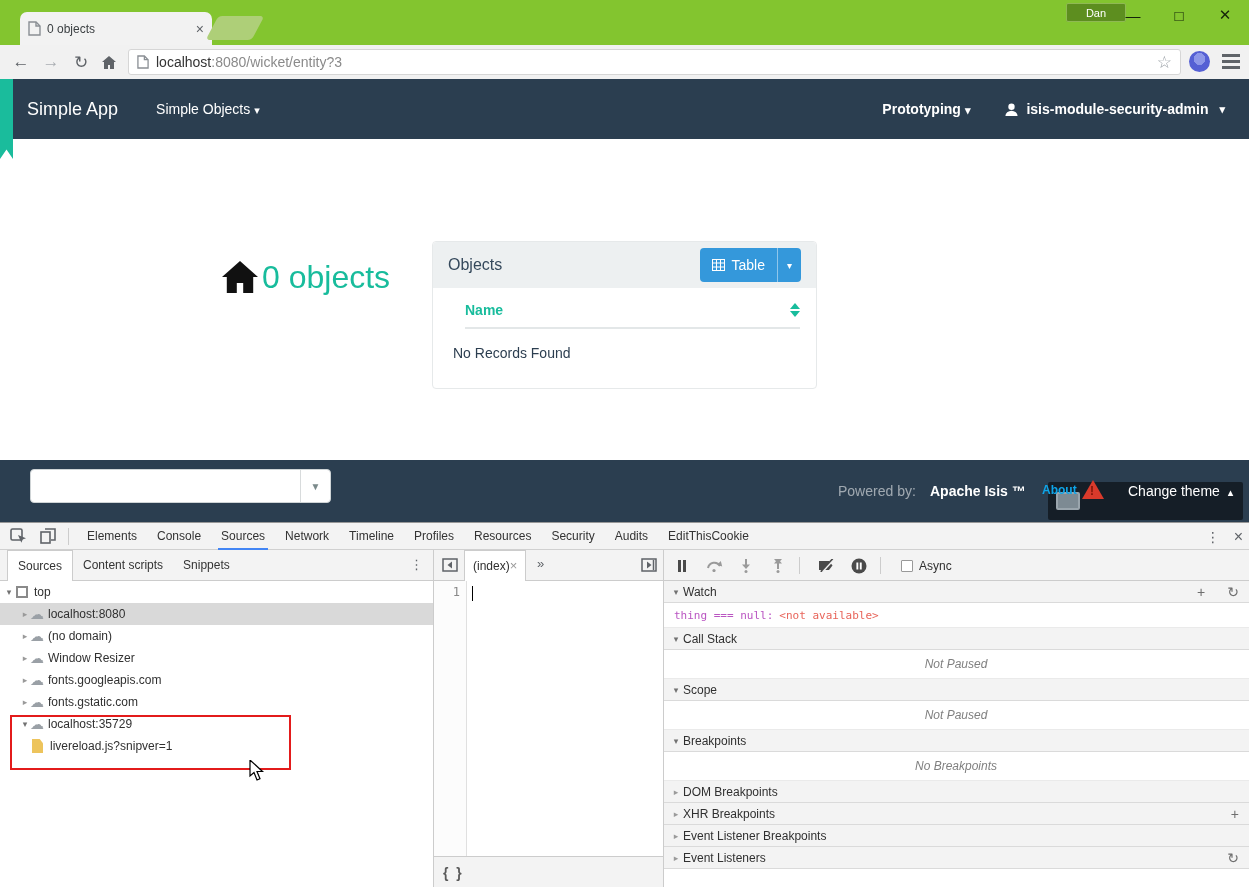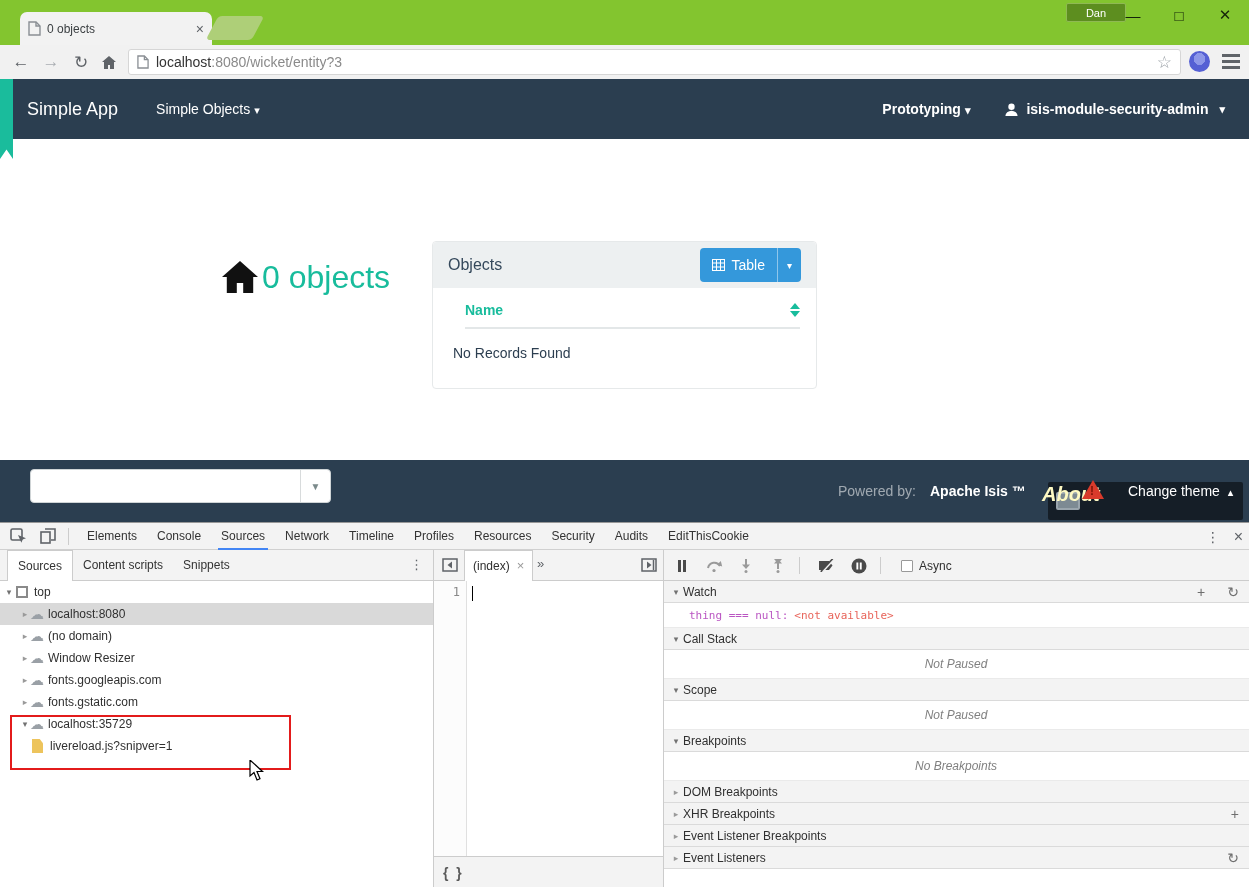--- a/index.html
+++ b/index.html
@@ -69,21 +69,21 @@
   .no-records { font-size:14px; color:#2C3E50; margin:16px 0 0 20px; }
 
   .footer { position:absolute; left:0; top:381px; width:1249px; height:62px; background:#2B3E50; }
   .combo { position:absolute; left:30px; top:9px; width:301px; height:34px; background:#fff;
            border:1px solid #cfd4d6; border-radius:4px; display:flex; }
   .combo-text { flex:1; }
   .combo-caret { width:30px; border-left:1px solid #d8dbdc; display:flex; align-items:center;
                  justify-content:center; color:#7b8a8b; font-size:10px; }
   .powered { color:rgba(255,255,255,.55); font-size:14px; position:absolute; left:838px; top:23px; }
   .apache { color:#fff; font-size:14px; font-weight:bold; position:absolute; left:930px; top:23px; }
-  .about { color:#fef9c3; font-size:20px; font-weight:bold; position:absolute; left:1042px; top:23px; z-index:4;font-style:italic; }
+  .about { color:#0ea5e9; font-size:12px; font-weight:bold; position:absolute; left:1042px; top:23px; z-index:4; }
   .changetheme { color:#fff; font-size:14px; position:absolute; left:1128px; top:23px; z-index:4; }
   .warn-tri { position:absolute; left:1082px; top:20px; width:0; height:0; z-index:5;
               border-left:11px solid transparent; border-right:11px solid transparent;
               border-bottom:19px solid #D93A2B; }
   .warn-tri:after { content:"!"; position:absolute; left:-3px; top:4px; color:#7c1408; font-size:12px; font-weight:bold; }
   .size-overlay { position:absolute; left:1048px; top:22px; width:195px; height:38px; z-index:2;
                   background:rgba(15,22,28,.78); border-radius:2px; display:flex; align-items:center; }
   .monitor-icon { width:24px; height:18px; border:2px solid #9aa5ad; border-radius:2px; margin:0 6px 0 8px; position:relative; background:#7d8a93; }
   .size-rows { flex:1; text-align:right; padding-right:7px; line-height:15px; }
   .size-label { color:#98a2ab; font-size:11px; }
@@ -105,21 +105,21 @@
 
   .dt-row2 { position:absolute; left:0; top:27px; width:1249px; height:31px; background:#F3F3F3;
              border-bottom:1px solid #CCCCCC; }
   .pane-border { position:absolute; top:27px; bottom:0; width:1px; background:#CCCCCC; z-index:6; }
   .src-tabs { position:absolute; left:0; top:0; height:31px; display:flex; align-items:flex-end; }
   .src-tab { padding:0 10px; height:31px; line-height:30px; color:#333; }
   .src-tab.active { background:#fff; border:1px solid #ccc; border-bottom:none; margin-left:7px; }
   .src-more { position:absolute; left:410px; top:7px; color:#5f6368; font-size:13px; }
   .ed-iconbtn { position:absolute; top:6px; width:20px; height:18px; display:flex; align-items:center; justify-content:center; }
   .ed-tab { position:absolute; left:464px; top:0; height:31px; background:#fff; border:1px solid #ccc;
-            border-bottom:none; padding:0 8px; line-height:30px; display:flex; align-items:flex-end; gap:7px; }
+            border-bottom:none; padding:0 8px; line-height:30px; display:flex; align-items:flex-end; }
   .ed-tab .x { color:#999; font-size:13px; }
   .ed-chevrons { position:absolute; left:537px; top:6px; color:#5f6368; font-size:13px; }
   .dbg-controls { position:absolute; left:663px; top:0; height:31px; display:flex; align-items:center;justify-content:flex-end; }
   .dbg-btn { width:26px; height:22px; display:flex; align-items:center; justify-content:center; margin-left:6px; }
   .async-wrap { display:flex; align-items:center; gap:6px; margin-left:12px; }
   .checkbox { width:12px; height:12px; border:1px solid #999; background:#fff; border-radius:1px; }
 
   .dt-body { position:absolute; left:0; top:58px; width:1249px; height:307px; }
   
   .tree { position:absolute; left:0; top:0; width:433px; height:307px; background:#fff; overflow:hidden; }
@@ -143,21 +143,21 @@
   
   .sidebar { position:absolute; left:663px; top:0; width:586px; height:307px; background:#fff; }
   .sec-head { height:22px; background:#F3F3F3; border-bottom:1px solid #DADADA; display:flex;
               align-items:center; padding:0 8px; position:relative; }
   .sec-head .tw-arrow { margin-right:2px; }
   .sec-title { color:#303030; }
   .sec-actions { position:absolute; right:10px; top:0; height:22px; display:flex; align-items:center; gap:22px; color:#6e6e6e; font-size:14px; }
   .sec-empty { height:29px; border-bottom:1px solid #EAEAEA; display:flex; align-items:center;
                justify-content:center; color:#808080; font-style:italic; }
   .watch-line { height:25px; border-bottom:1px solid #EAEAEA; display:flex; align-items:center;
-                padding-left:26px; font-family:"DejaVu Sans Mono",monospace; font-size:11px; }
+                padding-left:11px; font-family:"DejaVu Sans Mono",monospace; font-size:11px; }
   .watch-expr { color:#BA55C2; }
   .watch-val { color:#E8645A; margin-left:6px; }
 
   .cursor-arrow { position:absolute; z-index:9; }
   svg { display:block; }
 </style>
 </head>
 <body>
 
 <div id="window">

